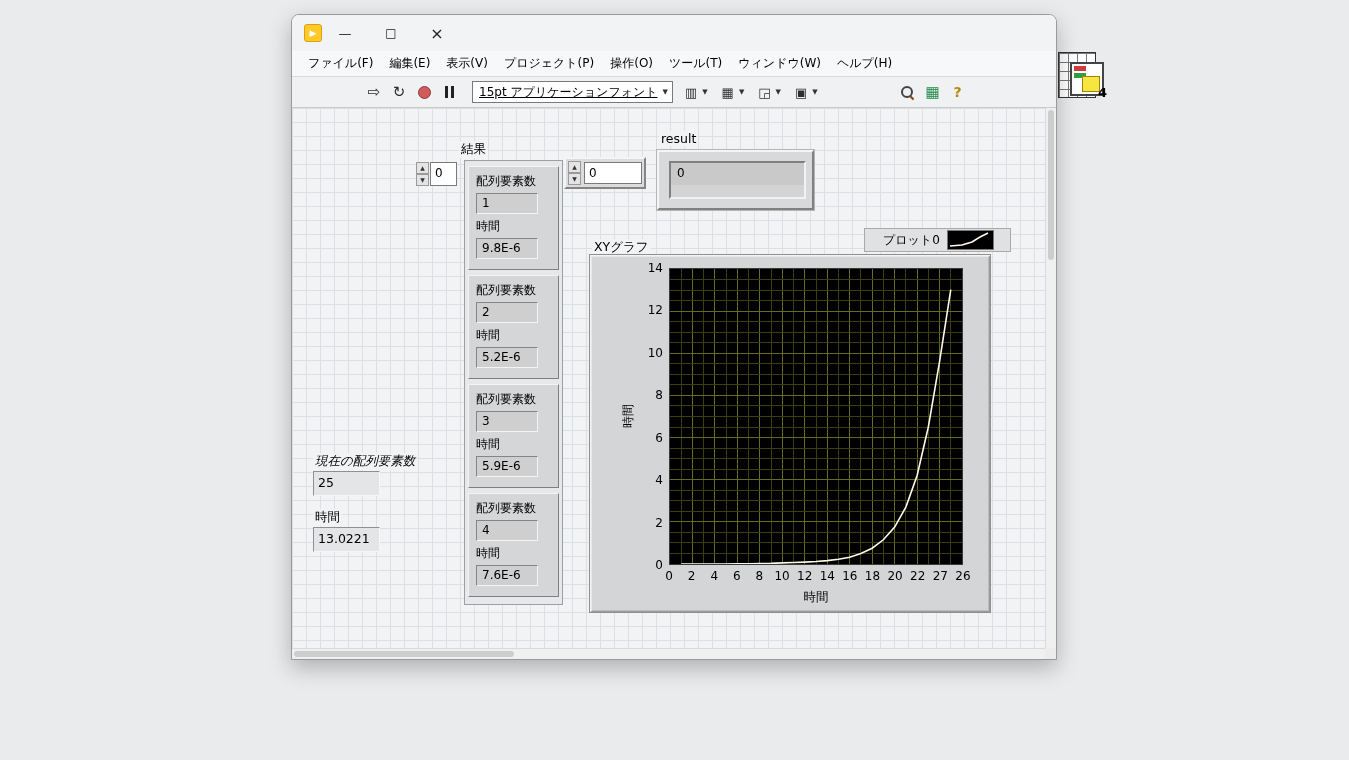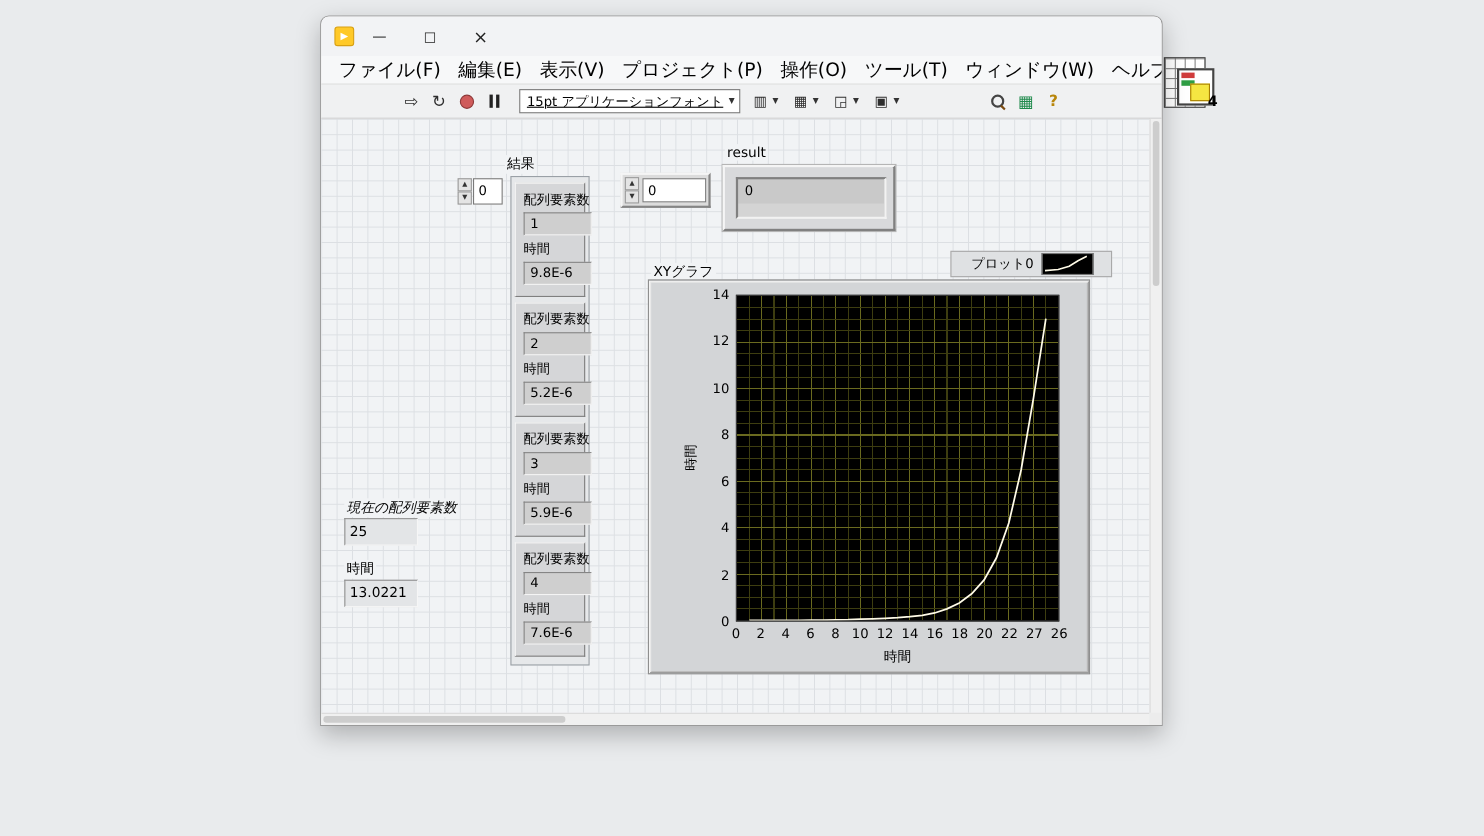--- a/index.html
+++ b/index.html
@@ -26,21 +26,21 @@
 
   .titlebar { height:36px; background:#f2f3f5; display:flex; align-items:center; padding-left:12px; flex:0 0 auto; }
   .app-icon { width:18px; height:18px; background:#ffc928; border:1px solid #d8a012; border-radius:3px;
     display:flex; align-items:center; justify-content:center; color:#fff; font-size:9px; }
   .title-text { font-size:12.5px; margin-left:8px; flex:1; white-space:nowrap; }
   .winbtn { width:46px; height:36px; display:flex; align-items:center; justify-content:center; font-size:13px; color:#222; cursor:default; }
   .winbtn.max { font-size:12px; }
   .winbtn.close { font-size:16px; }
 
   .menubar { height:26px; background:#f7f8f9; border-bottom:1px solid #d8d8d8; display:flex; align-items:center; padding:0 8px; flex:0 0 auto; }
-  .menu-item { font-size:17px; padding:3px 8px; white-space:nowrap; }
+  .menu-item { font-size:12px; padding:3px 8px; white-space:nowrap; }
 
   .toolbar { height:31px; background:#f0f1f2; border-bottom:1px solid #c9c9c9; display:flex; align-items:center; padding:0 8px 0 72px; flex:0 0 auto; }
   .tb-btn { display:inline-flex; align-items:center; justify-content:center; min-width:20px; height:24px; margin-right:5px; }
   .g { font-size:15px; color:#2e2e2e; line-height:1; font-style:normal; }
   .abort-dot { width:13px; height:13px; border-radius:50%; background:#cf5b5b; border:1px solid #8d3a3a; display:inline-block; }
   .pause-icon { display:inline-flex; gap:3px; }
   .pause-icon i { width:3px; height:12px; background:#222; display:block; }
   .font-select { display:flex; align-items:center; height:22px; background:#fff; border:1px solid #7a7a7a;
     padding:0 4px 0 6px; margin:0 12px 0 8px; min-width:182px; justify-content:space-between; }
   .fs-text { font-size:12px; white-space:nowrap;text-decoration:underline; }
@@ -209,21 +209,21 @@
 
         <div class="spin-ctl" style="left:124px;top:54px;">
           <span class="spin-col">
             <i class="sp">▲</i>
             <i class="sp">▼</i>
           </span>
           <span class="spin-field">0</span>
         </div>
 
         <div class="lv-label" style="left:167px;top:33px;">結果</div>
-        <div class="array-frame" style="left:172px;top:52px;width:72px;height:445px;">
+        <div class="array-frame" style="left:172px;top:52px;width:99px;height:445px;">
           <div class="cluster">
             <div class="c-label">配列要素数</div>
             <div class="num-ind">1</div>
             <div class="c-label">時間</div>
             <div class="num-ind">9.8E-6</div>
           </div>
           <div class="cluster">
             <div class="c-label">配列要素数</div>
             <div class="num-ind">2</div>
             <div class="c-label">時間</div>

